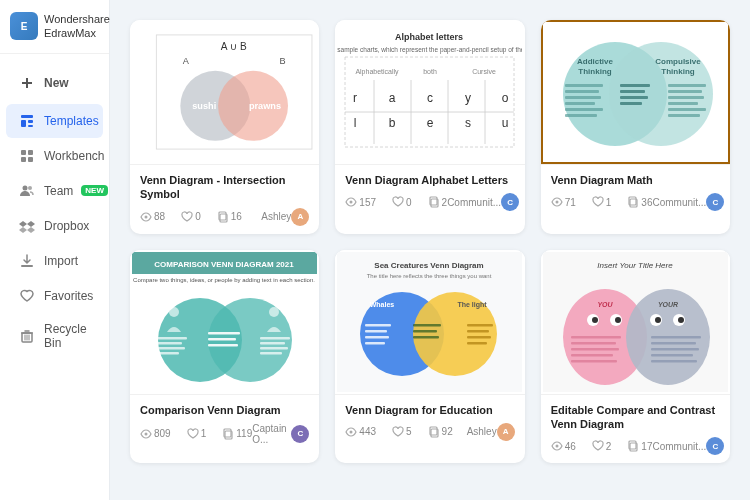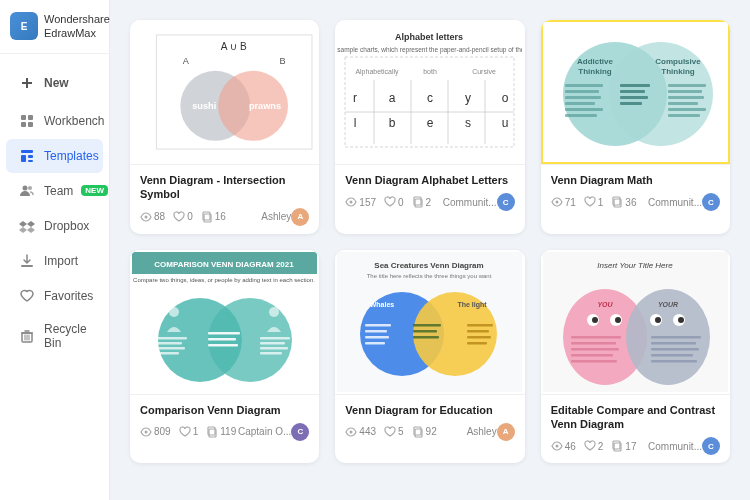--- a/index.html
+++ b/index.html
@@ -130,21 +130,21 @@
     }
     .card-meta {
       display: flex;
       align-items: center;
       justify-content: space-between;
       font-size: 10px;
       color: #888;
     }
     .card-stats {
       display: flex;
-      gap: 8px;
+      gap: 16px;
       align-items: flex-end;
     }
     .stat {
       display: flex;
       align-items: center;
       gap: 2px;
       font-size: 10px;
       color: #888;
     }
     .card-author {
@@ -168,21 +168,21 @@
     }
 
     
     svg { display: block; }
 
     
     .venn1 { background: #fff; padding-left: 19px; }
     
     .venn2 { background: #fff; }
     
-    .venn3 { background: #fde047; }
+    .venn3 { background: #a16207; }
     
     .venn4 { background: #fff; }
     
     .venn5 { background: #fff; }
     
     .venn6 { background: #fff; font-style: italic; }
   </style>
 </head>
 <body>
 
@@ -195,42 +195,42 @@
     <div class="new-btn">
       <div class="nav-icon">
         <svg width="16" height="16" viewBox="0 0 16 16">
             <rect x="7" y="3" width="2" height="10" fill="#555"></rect>
             <rect x="3" y="7" width="10" height="2" fill="#555"></rect>
           </svg>
       </div>
       <span>New</span>
     </div>
 
+    <div class="nav-item active">
+      <div class="nav-icon">
+        <svg width="16" height="16" viewBox="0 0 16 16">
+            <rect x="2" y="2" width="12" height="3" rx="1" fill="#2563eb"></rect>
+            <rect x="2" y="7" width="5" height="7" rx="1" fill="#2563eb"></rect>
+            <rect x="9" y="7" width="5" height="3" rx="1" fill="#2563eb"></rect>
+            <rect x="9" y="12" width="5" height="2" rx="1" fill="#2563eb"></rect>
+          </svg>
+      </div>
+      <span class="nav-label">Templates</span>
+    </div>
+
     <div class="nav-item">
       <div class="nav-icon">
         <svg width="16" height="16" viewBox="0 0 16 16">
             <rect x="2" y="2" width="5" height="5" rx="1" fill="#888"></rect>
             <rect x="9" y="2" width="5" height="5" rx="1" fill="#888"></rect>
             <rect x="2" y="9" width="5" height="5" rx="1" fill="#888"></rect>
             <rect x="9" y="9" width="5" height="5" rx="1" fill="#888"></rect>
           </svg>
       </div>
       <span class="nav-label">Workbench</span>
-    </div>
-
-    <div class="nav-item active">
-      <div class="nav-icon">
-        <svg width="16" height="16" viewBox="0 0 16 16">
-            <rect x="2" y="2" width="12" height="3" rx="1" fill="#2563eb"></rect>
-            <rect x="2" y="7" width="5" height="7" rx="1" fill="#2563eb"></rect>
-            <rect x="9" y="7" width="5" height="3" rx="1" fill="#2563eb"></rect>
-            <rect x="9" y="12" width="5" height="2" rx="1" fill="#2563eb"></rect>
-          </svg>
-      </div>
-      <span class="nav-label">Templates</span>
     </div>
 
     <div class="nav-item">
       <div class="nav-icon">
         <svg width="16" height="16" viewBox="0 0 16 16">
             <circle cx="6" cy="5" r="2.5" fill="#888"></circle>
             <circle cx="11" cy="5" r="2" fill="#aaa"></circle>
             <path d="M1 13c0-2.8 2.2-5 5-5s5 2.2 5 5" fill="#888"></path>
             <path d="M11 9c1.7 0 3 1.3 3 3" stroke="#aaa" fill="none" stroke-width="1.5"></path>
           </svg>

